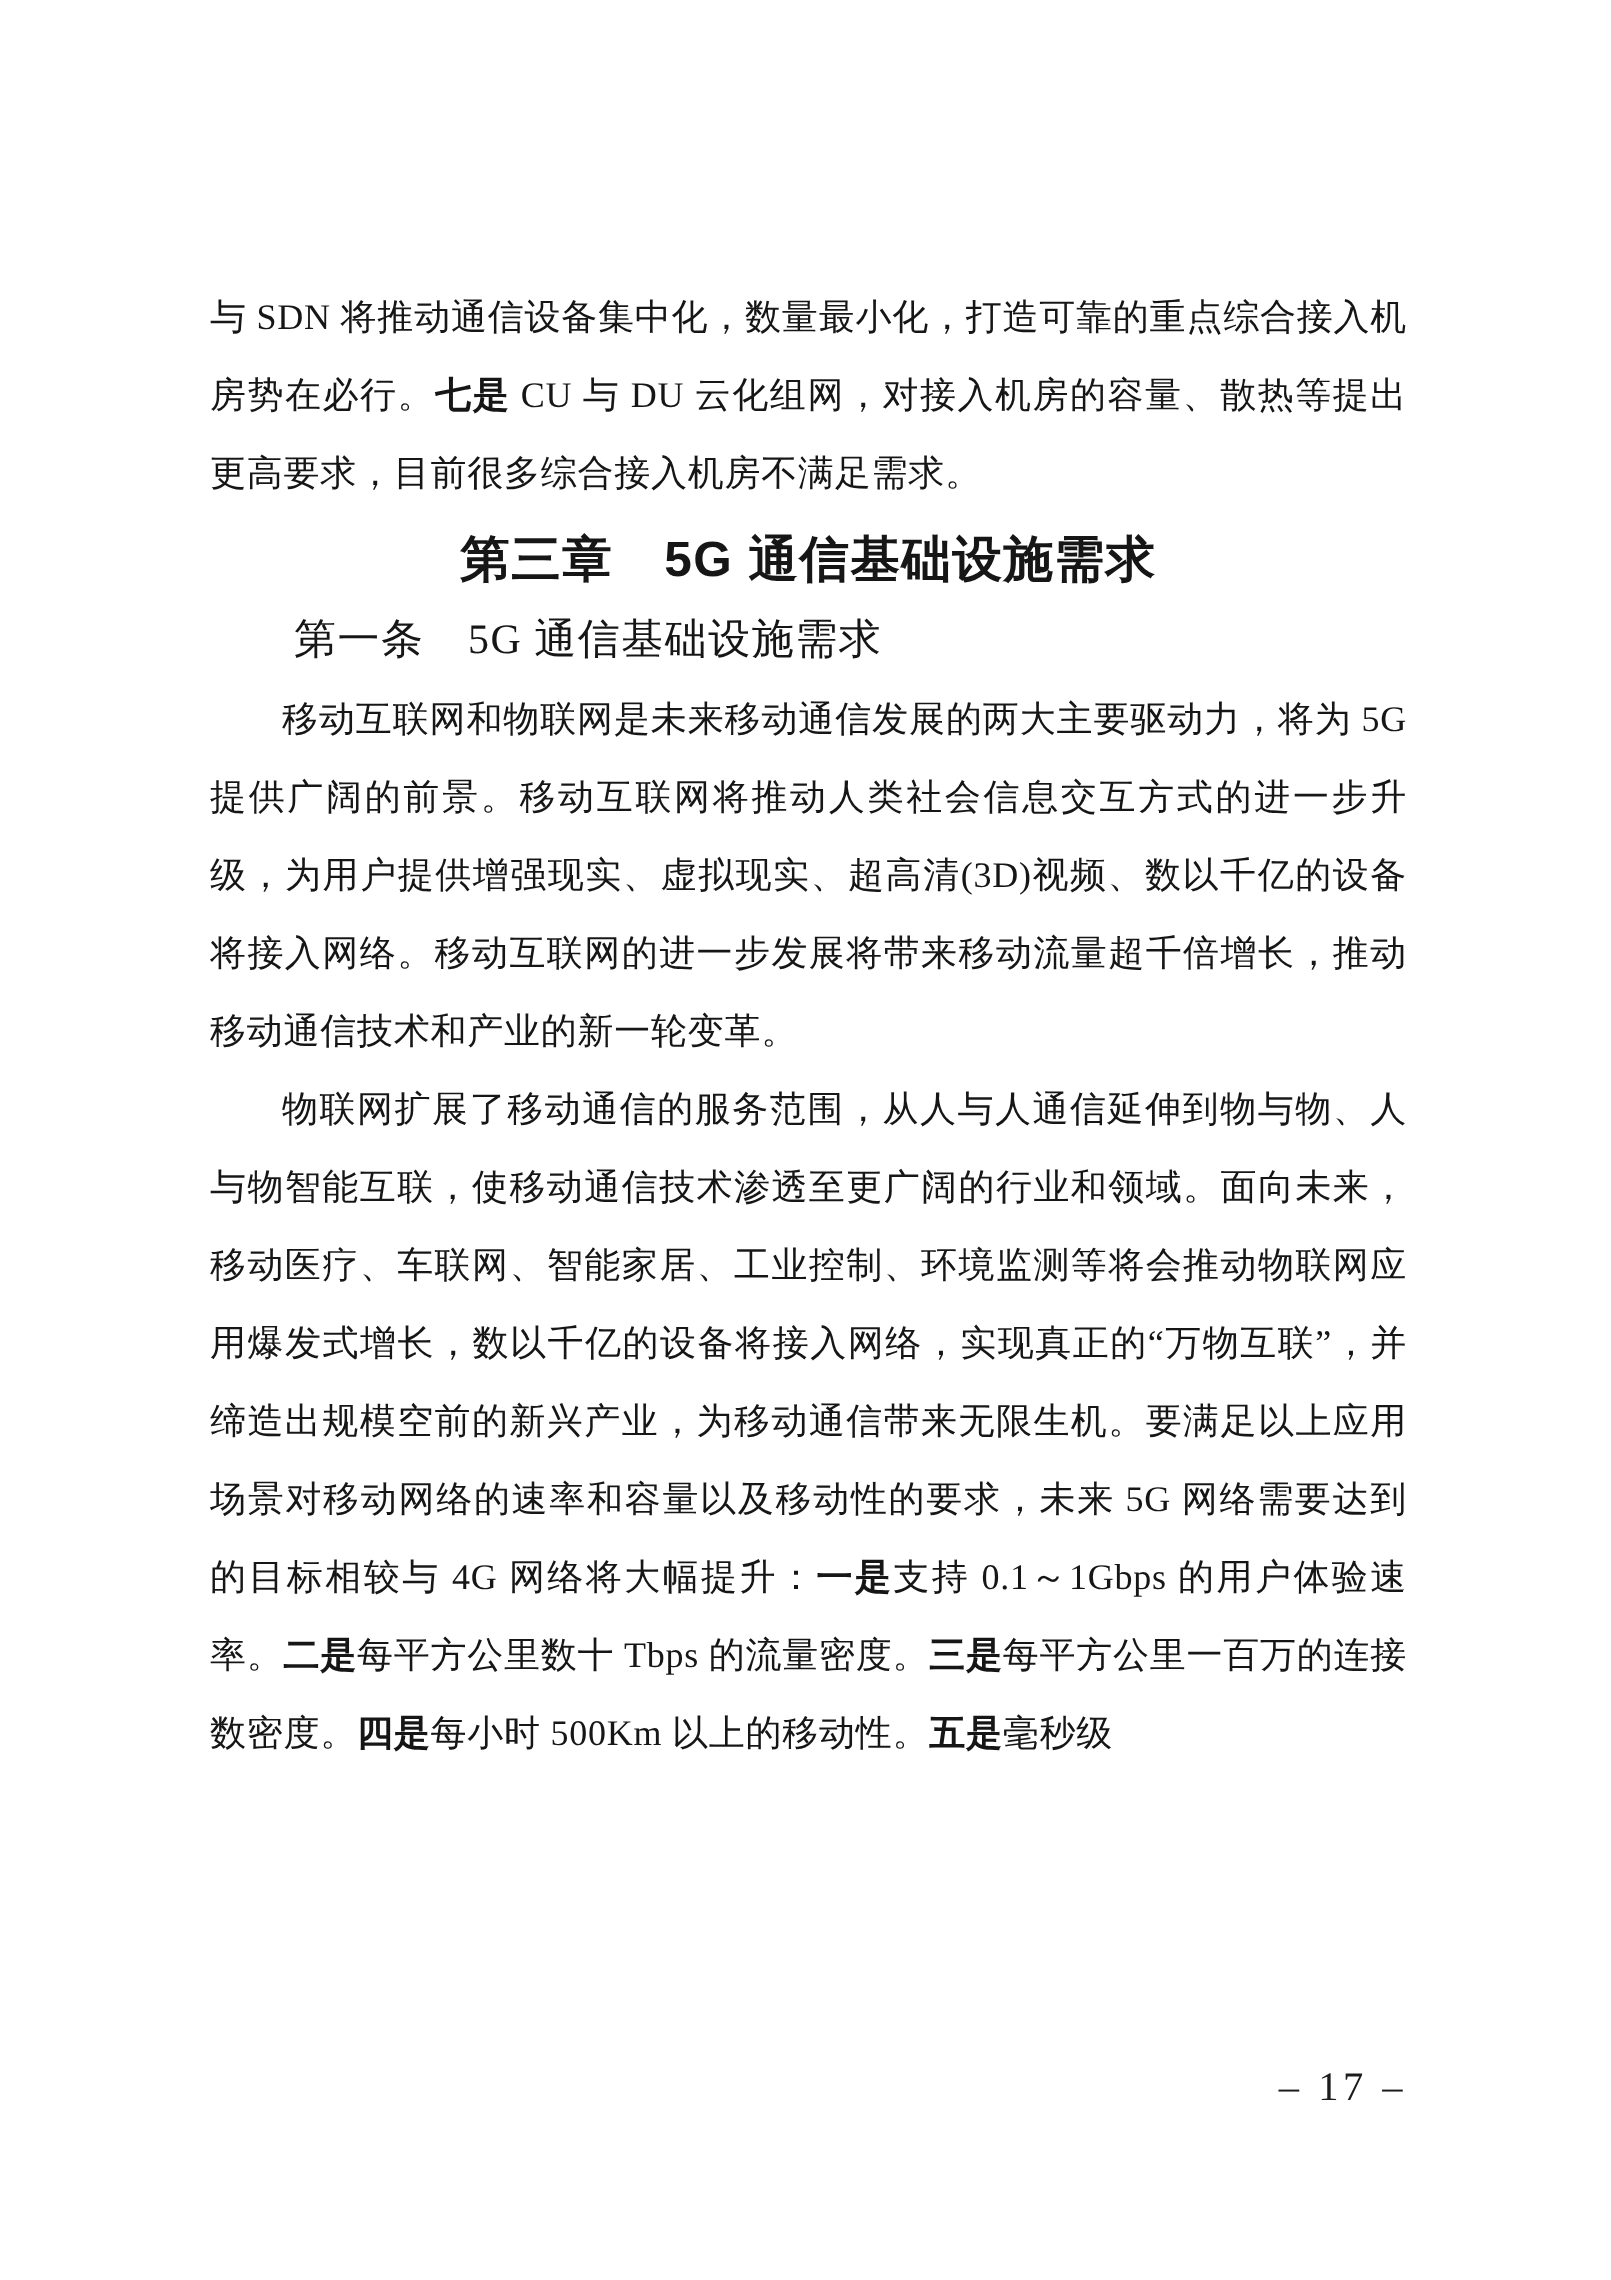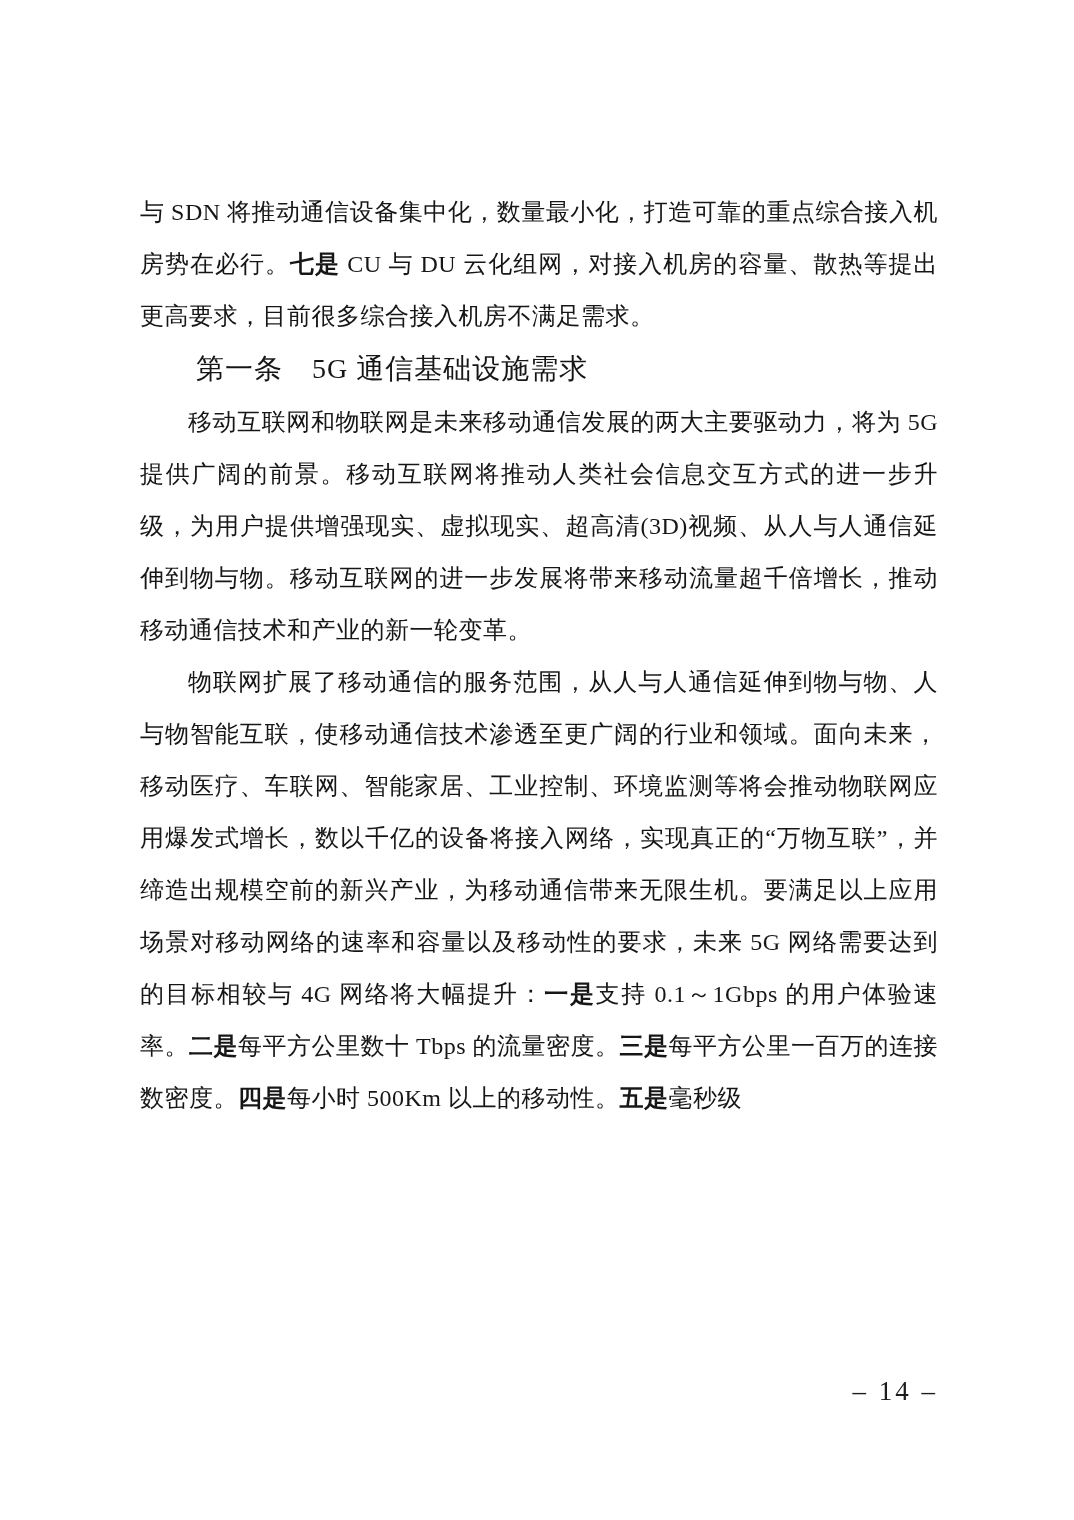--- a/index.html
+++ b/index.html
@@ -64,23 +64,24 @@
   }
 </style>
 </head>
 <body>
 
 <div class="page">
   <div class="doc-body">
 
     <p class="para"><span>与 SDN 将推动通信设备集中化，数量最小化，打造可靠的重点综合接入机房势在必行。</span><span class="em">七是</span><span> CU 与 DU 云化组网，对接入机房的容量、散热等提出更高要求，目前很多综合接入机房不满足需求。</span></p>
 
+    <h1 class="chapter">第三章　5G 通信基础设施需求</h1>
 
     <h2 class="section">第一条　5G 通信基础设施需求</h2>
 
-    <p class="para indent">移动互联网和物联网是未来移动通信发展的两大主要驱动力，将为 5G 提供广阔的前景。移动互联网将推动人类社会信息交互方式的进一步升级，为用户提供增强现实、虚拟现实、超高清(3D)视频、从人与人通信延伸到物与物。移动互联网的进一步发展将带来移动流量超千倍增长，推动移动通信技术和产业的新一轮变革。</p>
+    <p class="para indent">移动互联网和物联网是未来移动通信发展的两大主要驱动力，将为 5G 提供广阔的前景。移动互联网将推动人类社会信息交互方式的进一步升级，为用户提供增强现实、虚拟现实、超高清(3D)视频、数以千亿的设备将接入网络。移动互联网的进一步发展将带来移动流量超千倍增长，推动移动通信技术和产业的新一轮变革。</p>
 
     <p class="para indent"><span>物联网扩展了移动通信的服务范围，从人与人通信延伸到物与物、人与物智能互联，使移动通信技术渗透至更广阔的行业和领域。面向未来，移动医疗、车联网、智能家居、工业控制、环境监测等将会推动物联网应用爆发式增长，数以千亿的设备将接入网络，实现真正的“万物互联”，并缔造出规模空前的新兴产业，为移动通信带来无限生机。要满足以上应用场景对移动网络的速率和容量以及移动性的要求，未来 5G 网络需要达到的目标相较与 4G 网络将大幅提升：</span><span class="em">一是</span><span>支持 0.1～1Gbps 的用户体验速率。</span><span class="em">二是</span><span>每平方公里数十 Tbps 的流量密度。</span><span class="em">三是</span><span>每平方公里一百万的连接数密度。</span><span class="em">四是</span><span>每小时 500Km 以上的移动性。</span><span class="em">五是</span><span>毫秒级</span></p>
 
   </div>
 
-  <div class="footer">– 14 –</div>
+  <div class="footer">– 17 –</div>
 </div>
 
 </body></html>

